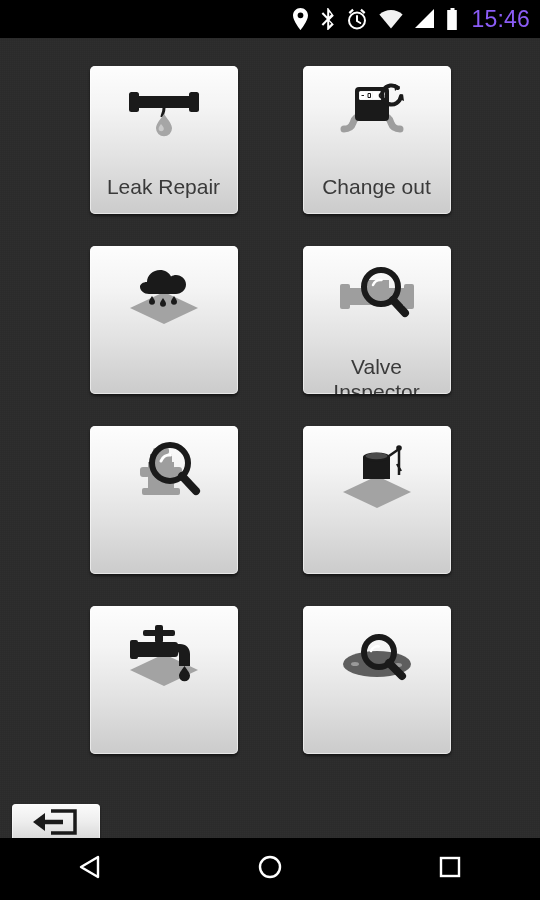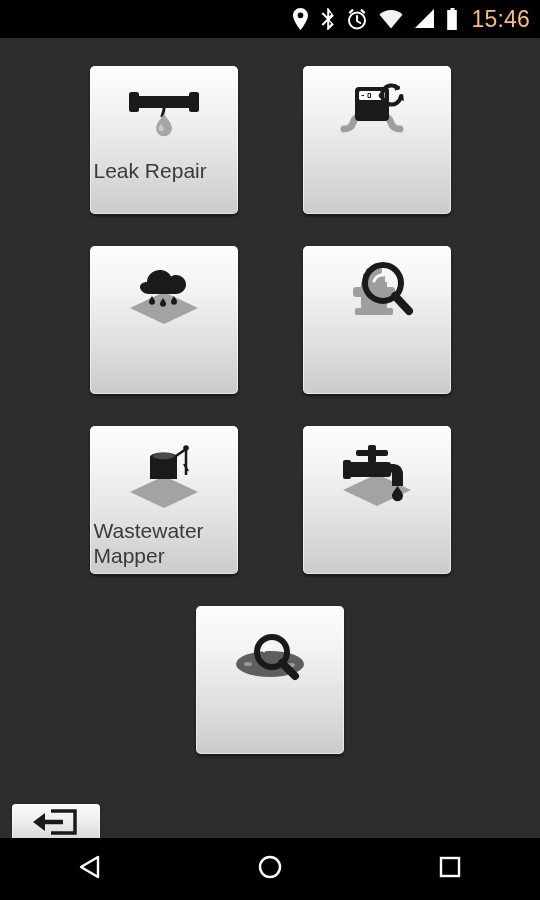--- a/index.html
+++ b/index.html
@@ -36,21 +36,21 @@
   .status-icons {
     display: flex;
     align-items: center;
     gap: 11px;
   }
   .status-icons .ic {
     display: block;
     line-height: 0;
   }
   .status-time {
-    color: #fdba74;
+    color: #8b5cf6;
     font-size: 23px;
     margin-left: 12px;
     letter-spacing: 0.2px;
     font-weight: 400;
   }
 
   
   .content {
     position: absolute;
     top: 38px; left: 0;
@@ -95,23 +95,23 @@
     height: 78px;
     display: flex;
     align-items: center;
     justify-content: center;
     flex: none;
   }
   .tile-label {
     color: #3a3a3a;
     font-size: 21px;
     line-height: 25px;
-    text-align: left;
+    text-align: center;
     width: 140px;
-    margin-top: 2px;
+    margin-top: 18px;
     font-weight: 400;
   }
 
   
   .exit-btn {
     position: absolute;
     left: 12px;
     bottom: 18px;
     width: 88px;
     height: 40px;
@@ -224,36 +224,51 @@
             </g>
             <g stroke="#1a1a1a" stroke-width="1" fill="none">
               <path d="M36.5 15.5h2.5M43 13.5h2.5v4h-2.5z"></path>
             </g>
             <circle cx="56.5" cy="15.5" r="2.2" fill="none" stroke="#1a1a1a" stroke-width="1.2"></circle>
             <path d="M73 8a9.5 9.5 0 1 0 3 8" stroke="#1a1a1a" stroke-width="4" fill="none" stroke-linecap="round"></path>
             <path d="M69 4l6 2.5-5 4.5z" fill="#1a1a1a"></path>
             <path d="M79 21l-6-2.5 5-4.5z" fill="#1a1a1a"></path>
           </svg>
         </div>
+        <div class="tile-label">Change out</div>
       </div>
 
       <div class="tile">
         <div class="tile-icon">
           <svg width="104" height="74" viewBox="0 0 104 74">
             <path d="M52 32 86 48 52 64 18 48z" fill="#a3a3a3"></path>
             <path d="M35 22c0-7 6-12 13-12 5 0 9 2.5 11 6.5 1.5-1 3.3-1.5 5-1.5 5.5 0 10 4.3 10 9.5S69.5 34 64 34H37c-5 0-9-3.2-9-7.2 0-2.6 2.8-4.8 7-4.8z" fill="#1a1a1a"></path>
             <g fill="#1a1a1a">
               <path d="M40 36c-2 3-3 4.3-3 5.8a3 3 0 0 0 6 0c0-1.5-1-2.8-3-5.8z"></path>
               <path d="M51 38c-2 3-3 4.3-3 5.8a3 3 0 0 0 6 0c0-1.5-1-2.8-3-5.8z"></path>
               <path d="M62 36c-2 3-3 4.3-3 5.8a3 3 0 0 0 6 0c0-1.5-1-2.8-3-5.8z"></path>
             </g>
           </svg>
         </div>
       </div>
 
+      <div class="tile">
+        <div class="tile-icon">
+          <svg width="104" height="74" viewBox="0 0 104 74">
+            <rect x="18" y="28" width="68" height="17" rx="2" fill="#9e9e9e"></rect>
+            <rect x="15" y="24" width="10" height="25" rx="2" fill="#9e9e9e"></rect>
+            <rect x="79" y="24" width="10" height="25" rx="2" fill="#9e9e9e"></rect>
+            <rect x="38" y="20" width="26" height="10" fill="#9e9e9e"></rect>
+            <circle cx="56" cy="27" r="17" fill="none" stroke="#1a1a1a" stroke-width="6"></circle>
+            <path d="M68 40 80 53" stroke="#1a1a1a" stroke-width="8" stroke-linecap="round"></path>
+            <path d="M48 25c1.5-3.5 5-5.5 8.5-5" stroke="#ffffff" stroke-width="2.5" fill="none" stroke-linecap="round"></path>
+          </svg>
+        </div>
+        <div class="tile-label">Valve Inspector</div>
+      </div>
 
       <div class="tile">
         <div class="tile-icon">
           <svg width="104" height="74" viewBox="0 0 104 74">
             <g fill="#9e9e9e">
               <rect x="41" y="8" width="16" height="6" rx="2"></rect>
               <path d="M38 14h22v8H38z"></path>
               <path d="M36 22h26v26H36z"></path>
               <rect x="28" y="27" width="10" height="10" rx="3"></rect>
               <rect x="60" y="27" width="10" height="10" rx="3"></rect>
@@ -272,21 +287,20 @@
             <path d="M52 36 86 52 52 68 18 52z" fill="#a3a3a3"></path>
             <path d="M38 17h27v22H38z" fill="#1a1a1a"></path>
             <ellipse cx="51.5" cy="17" rx="13.5" ry="4.5" fill="#1a1a1a"></ellipse>
             <ellipse cx="51.5" cy="16" rx="11" ry="3.2" fill="#4a4a4a"></ellipse>
             <path d="M64 16 74 9" stroke="#1a1a1a" stroke-width="2.5" fill="none"></path>
             <path d="M74 9v26" stroke="#1a1a1a" stroke-width="2.5" fill="none"></path>
             <circle cx="74" cy="8" r="2.8" fill="#1a1a1a"></circle>
             <path d="M72 24c1 3 3 4 4 7" stroke="#1a1a1a" stroke-width="2" fill="none"></path>
           </svg>
         </div>
-        <div class="tile-label">Wastewater Mapper</div>
       </div>
 
       <div class="tile">
         <div class="tile-icon">
           <svg width="104" height="74" viewBox="0 0 104 74">
             <path d="M52 34 86 50 52 66 18 50z" fill="#a3a3a3"></path>
             <g fill="#1a1a1a">
               <rect x="43" y="5" width="8" height="18" rx="2"></rect>
               <rect x="31" y="10" width="32" height="6" rx="2"></rect>
               <rect x="22" y="22" width="44" height="15" rx="3"></rect>

